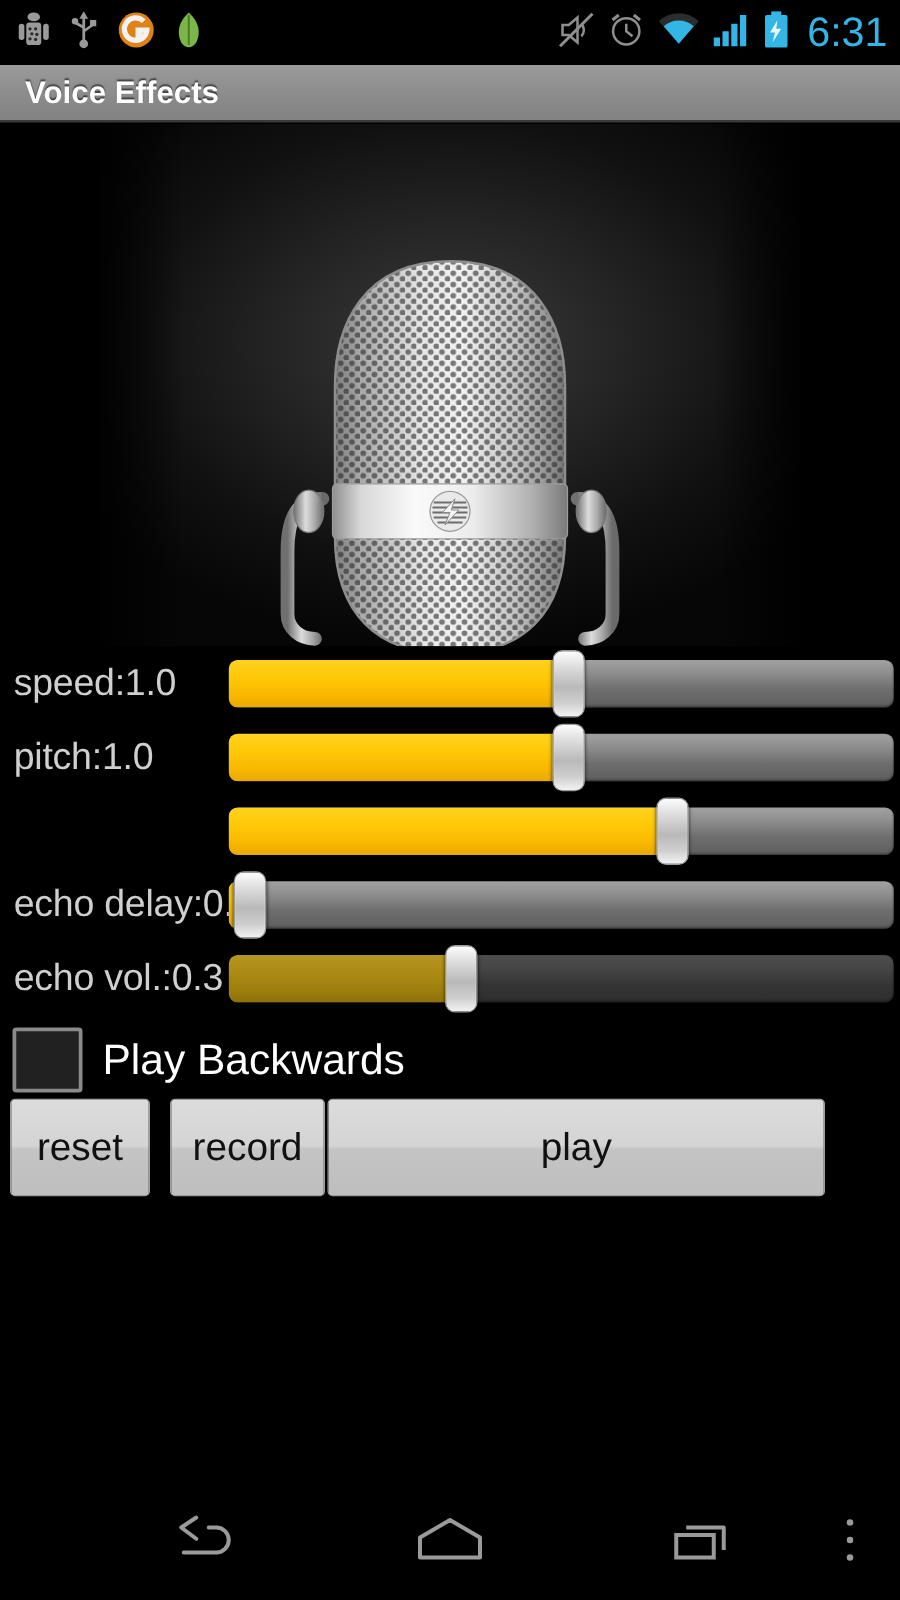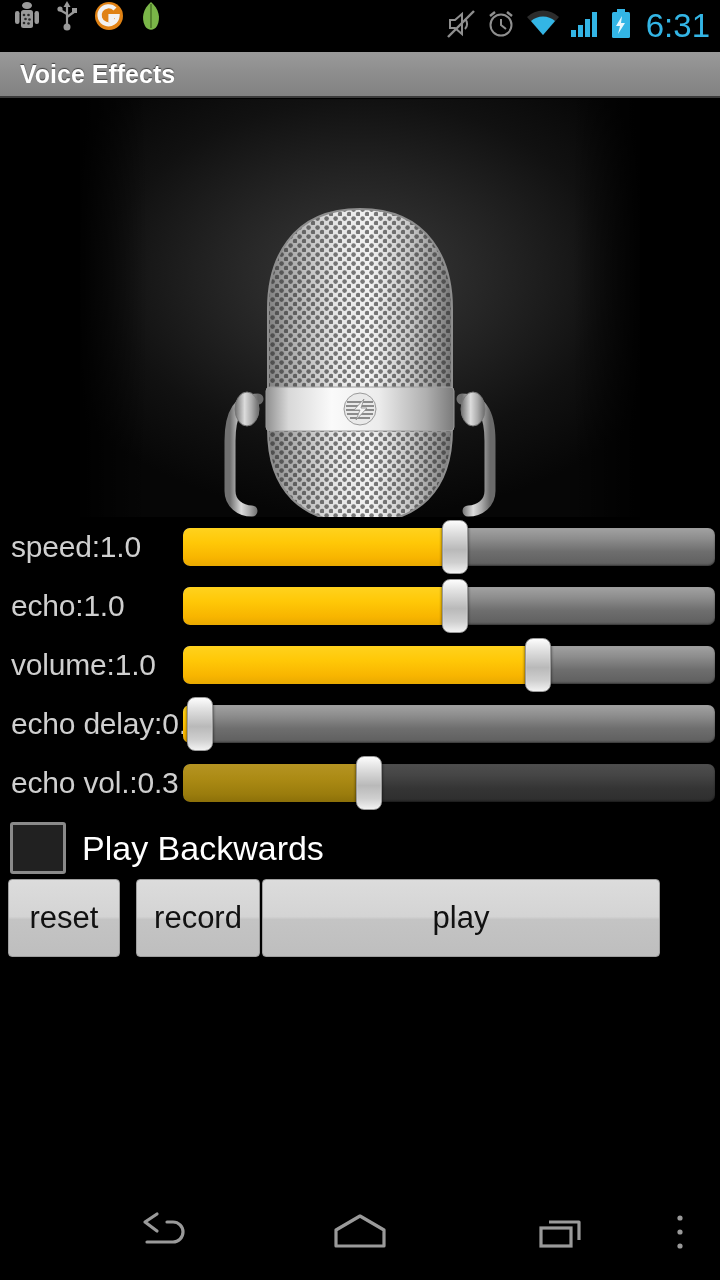--- a/index.html
+++ b/index.html
@@ -7,21 +7,21 @@
     width:720px; height:1280px;
     background:#000;
     font-family:"Liberation Sans", sans-serif;
     overflow:hidden;
   }
   #screen { position:relative; width:720px; height:1280px; background:#000; }
 
   
   .statusbar {
     position:absolute; top:0; left:0; width:720px; height:52px;
-    background:#000; display:flex; align-items:flex-start;
+    background:#000; display:flex; align-items:center;
   }
   .sb-left { display:flex; align-items:center; gap:16px; padding-left:14px; }
   .sb-right {
     position:absolute; right:10px; top:0; height:52px;
     display:flex; align-items:center; gap:10px;
   }
   .sb-icon { display:block; }
   .sb-clock {
     color:#33b5e5; font-size:33px; font-weight:400;
     letter-spacing:0px; padding-left:4px; line-height:52px;
@@ -292,29 +292,28 @@
 
     <div class="srow">
       <span class="slabel">speed:1.0</span>
       <div class="strack">
         <div class="sfill" style="width:49%"></div>
       </div>
       <div class="sthumb" style="left:442px; top:29.5px;"></div>
     </div>
 
     <div class="srow">
-      <span class="slabel">echo:1.0</span>
+      <span class="slabel">pitch:1.0</span>
       <div class="strack">
         <div class="sfill" style="width:49%"></div>
       </div>
       <div class="sthumb" style="left:442px; top:29.5px;"></div>
     </div>
 
     <div class="srow">
-      <span class="slabel">volume:1.0</span>
       <div class="strack">
         <div class="sfill" style="width:65%"></div>
       </div>
       <div class="sthumb" style="left:525px; top:29.5px;"></div>
     </div>
 
     <div class="srow">
       <span class="slabel">echo delay:0.0</span>
       <div class="strack">
         <div class="sfill" style="width:1%"></div>

